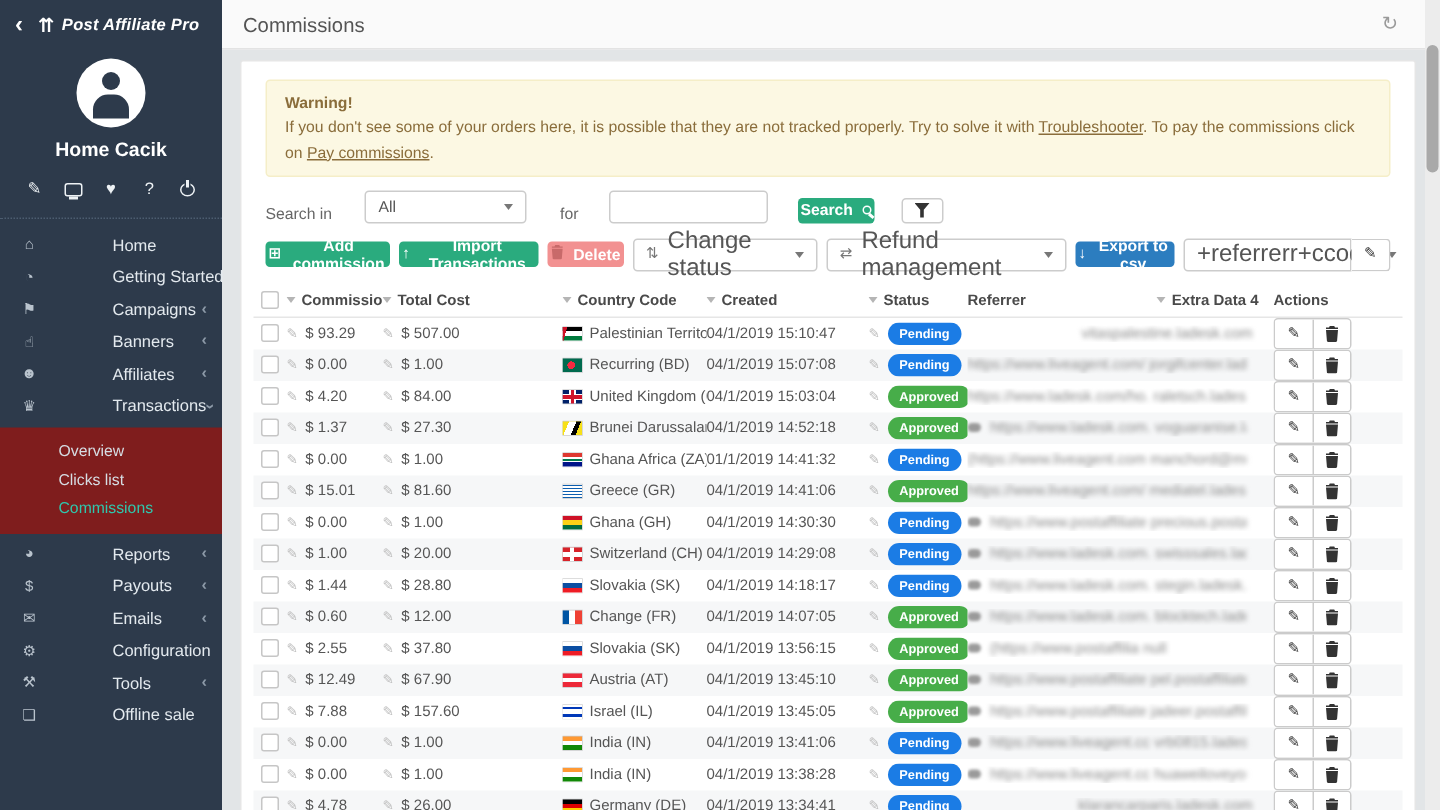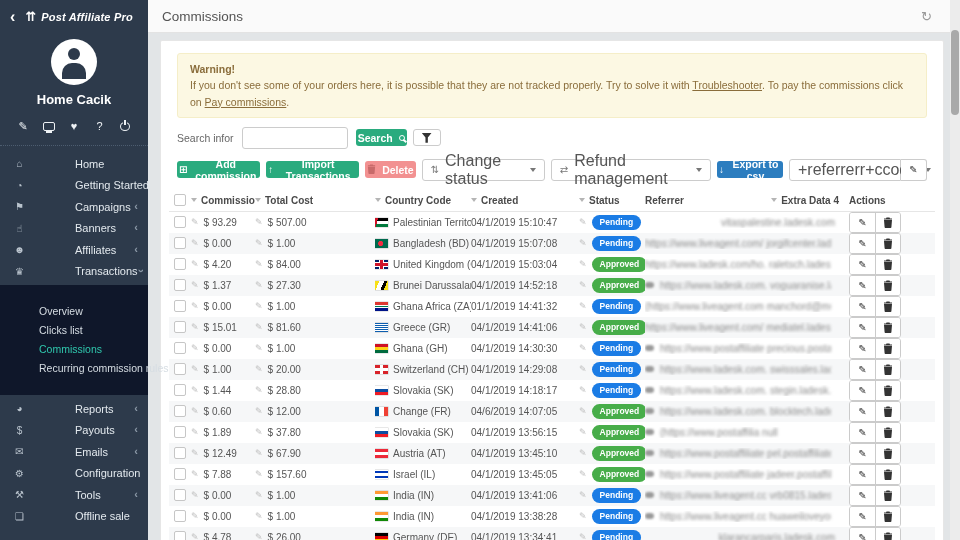--- a/index.html
+++ b/index.html
@@ -27,40 +27,40 @@
   .ic-monitor::after{content:'';position:absolute;left:2px;right:2px;bottom:-3px;height:1.5px;background:#eef2f5;}
   .ic-power{width:10px;height:10px;position:relative;display:inline-block;}
   .ic-power::before{content:'';position:absolute;inset:1px 0 0 0;border:1.5px solid #eef2f5;border-radius:50%;}
   .ic-power::after{content:'';position:absolute;top:-1px;left:4.2px;width:1.6px;height:5px;background:#eef2f5;box-shadow:0 0 0 1px #2d3a4b;}
   .menu{padding-top:7px;font-size:11px;}
   .mi{height:21.5px;display:flex;align-items:center;padding:0 10px 0 12px;cursor:pointer;}
   .mic{width:15px;text-align:center;font-size:10px;color:#b9c3cd;margin-right:12px;flex:none;}
   .mlb{flex:1;color:#e3e9ee;white-space:nowrap;padding-left:36px;}
   .chv{color:#8d9aa8;font-size:11px;font-weight:bold;transform:translateY(-1px);}
   .chv.down{transform:rotate(-90deg);}
-  .submenu{background:#0f172a;padding:17px 0;margin-top:3px;margin-bottom:3px;}
+  .submenu{background:#7f1d1d;padding:7px 0;margin-top:3px;margin-bottom:3px;}
   .smi{height:19px;line-height:19px;padding-left:39px;color:#d6dde3;font-size:10.5px;cursor:pointer;white-space:nowrap;}
   .smi.active{color:#2fc7ad;}
 
   
   .topbar{height:33px;background:#fafafa;border-bottom:1px solid #e3e3e3;display:flex;align-items:center;padding:0 14px;flex:none;}
   .page-title{font-size:13.5px;color:#545454;flex:1;}
   .refresh{color:#9a9a9a;font-size:13px;cursor:pointer;margin-right:14px;}
 
   
   .content{flex:1;padding:7px 16px 0 12px;overflow:hidden;}
   .card{background:#fff;border:1px solid #e6e6e6;border-radius:2px;height:600px;padding:12px 16px;}
 
   .warning{background:#fcf8e3;border:1px solid #f5eec8;border-radius:3px;color:#8a6d3b;
     font-size:10.5px;line-height:1.55;padding:7px 12px;margin-bottom:9px;}
   .warning b{display:block;}
   .warning a{color:#8a6d3b;text-decoration:underline;cursor:pointer;}
 
   
-  .search-row{display:flex;align-items:center;margin:4px 0 10px;font-size:10.5px;color:#666;}
+  .search-row{display:flex;align-items:flex-end;margin:4px 0 10px;font-size:10.5px;color:#666;gap:12px;}
   .selbox{height:22px;border:1px solid #ccc;border-radius:3px;background:#fff;display:flex;align-items:center;
     padding:0 8px;color:#555;cursor:pointer;}
   .caret{width:0;height:0;border-left:3.5px solid transparent;border-right:3.5px solid transparent;border-top:4px solid #777;margin-left:8px;}
   .search-sel{width:108px;margin:0 10px;justify-content:space-between;}
   .search-input{width:106px;height:22px;border:1px solid #ccc;border-radius:3px;margin:0 8px;padding:0 6px;font-size:10.5px;outline:none;}
   .btn{height:17px;border:none;border-radius:3px;font-size:10.5px;font-weight:bold;color:#fff;
     display:inline-flex;align-items:center;gap:6px;padding:0 2px;cursor:pointer;font-family:inherit;}
   .btn-green{background:#2aab7e;}
   .btn-pink{background:#f29191;}
   .btn-blue{background:#2c7dbf;}
@@ -181,21 +181,20 @@
           <div class="mi">
   <span class="mic">♛</span>
   <span class="mlb">Transactions</span>
   <span class="chv down">‹</span>
 </div>
         </div>
       <div class="submenu" id="menu-sub">
           <div class="smi ">Overview</div>
           <div class="smi ">Clicks list</div>
           <div class="smi active">Commissions</div>
-          <div class="smi ">Recurring commission rules</div>
         </div>
       <div id="menu-lower">
           <div class="mi">
   <span class="mic">◕</span>
   <span class="mlb">Reports</span>
   <span class="chv ">‹</span>
 </div>
           <div class="mi">
   <span class="mic">$</span>
   <span class="mlb">Payouts</span>
@@ -234,20 +233,24 @@
     <div class="content">
       <div class="card">
 
         <div class="warning">
           <b>Warning!</b>
           <span>If you don't see some of your orders here, it is possible that they are not tracked properly. Try to solve it with </span><a>Troubleshooter</a><span>. To pay the commissions click on </span><a>Pay commissions</a><span>.</span>
         </div>
 
         <div class="search-row">
           <span>Search in</span>
+          <div class="selbox search-sel">
+            <span>All</span>
+              <span class="caret"></span>
+          </div>
           <span>for</span>
           <input class="search-input" type="text" value="" style="">
           <button class="btn btn-green">
             <span>Search</span>
               <span class="mag"></span>
           </button>
           <button class="btn btn-white filter-btn">
             <span class="funnel"></span>
           </button>
         </div>
@@ -371,21 +374,21 @@
   <div class="c">
                   <span class="pen">✎</span>
                   <span>$ 0.00</span>
                 </div>
   <div class="c">
                   <span class="pen">✎</span>
                   <span>$ 1.00</span>
                 </div>
   <div class="c">
                   <span class="flag f-bd"></span>
-                  <span>Bangladesh (BD)</span>
+                  <span>Recurring (BD)</span>
                 </div>
   <div class="c">
                   <span>04/1/2019 15:07:08</span>
                 </div>
   <div class="c">
                   <span class="pen">✎</span>
                   <span class="badge" style="background:#1b7ce5">Pending</span>
                 </div>
   <div class="c ref ">
                   <span class="rtxt">https://www.liveagent.com/ jorgifcenter.ladesk.com</span>
@@ -674,21 +677,21 @@
                 </div>
   <div class="c">
                   <span class="pen">✎</span>
                   <span>$ 12.00</span>
                 </div>
   <div class="c">
                   <span class="flag f-fr"></span>
                   <span>Change (FR)</span>
                 </div>
   <div class="c">
-                  <span>04/6/2019 14:07:05</span>
+                  <span>04/1/2019 14:07:05</span>
                 </div>
   <div class="c">
                   <span class="pen">✎</span>
                   <span class="badge" style="background:#47ad49">Approved</span>
                 </div>
   <div class="c ref ">
                   <span class="eye"></span>
                   <span class="rtxt">https://www.ladesk.com. blocktech.ladesk.com</span>
                 </div>
   <div class="c">
@@ -701,21 +704,21 @@
                     </button>
                   </span>
                 </div>
 </div>
 <div class="trow">
   <div class="c cb">
                   <span class="chk"></span>
                 </div>
   <div class="c">
                   <span class="pen">✎</span>
-                  <span>$ 1.89</span>
+                  <span>$ 2.55</span>
                 </div>
   <div class="c">
                   <span class="pen">✎</span>
                   <span>$ 37.80</span>
                 </div>
   <div class="c">
                   <span class="flag f-sk"></span>
                   <span>Slovakia (SK)</span>
                 </div>
   <div class="c">

